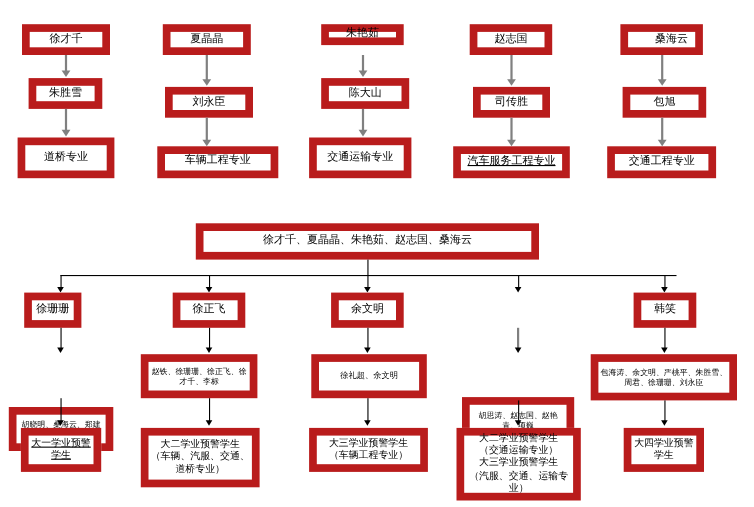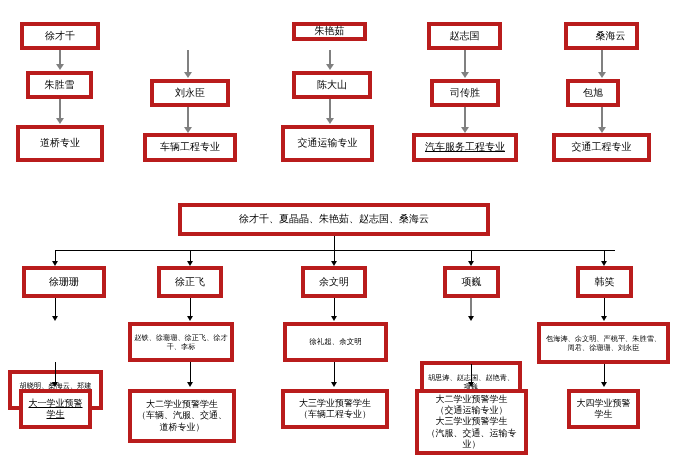--- a/index.html
+++ b/index.html
@@ -20,21 +20,21 @@
     position: absolute;
     left: 0; top: 0;
     width: 685px;
     height: 461px;
   }
 
   
   .box {
     position: absolute;
     box-sizing: border-box;
-    border: 4px solid #b91c1c;
+    border: 7px solid #b91c1c;
     background: #ffffff;
     display: flex;
     align-items: center;
     justify-content: center;
     text-align: center;
     line-height: 1.25;
     color: #000;
     padding: 1px 2px;
     white-space: pre-line;
   }
@@ -77,47 +77,48 @@
 <div id="canvas">
 
   <div class="box t10" style="left:20px; top:22px; width:80px; height:28px;">徐才千</div>
   <div class="vline" style="left:59px; top:50px; height:16px;"></div>
   <div class="arrow" style="left:56px; top:64px;"></div>
   <div class="box t10" style="left:26px; top:71px; width:67px; height:28px;">朱胜雪</div>
   <div class="vline" style="left:59px; top:99px; height:21px;"></div>
   <div class="arrow" style="left:56px; top:118px;"></div>
   <div class="box t10" style="left:16px; top:125px; width:88px; height:37px;">道桥专业</div>
 
+  <div class="box t10" style="left:148px; top:22px; width:80px; height:28px;">夏晶晶</div>
   <div class="vline" style="left:187px; top:50px; height:24px;"></div>
   <div class="arrow" style="left:184px; top:72px;"></div>
   <div class="box t10" style="left:150px; top:79px; width:80px; height:28px;">刘永臣</div>
   <div class="vline" style="left:187px; top:107px; height:22px;"></div>
   <div class="arrow" style="left:184px; top:127px;"></div>
-  <div class="box t10" style="left:143px; top:133px; width:94px; height:29px;">车辆工程专业</div>
+  <div class="box t10" style="left:143px; top:133px; width:110px; height:29px;font-family:Liberation Mono, monospace;">车辆工程专业</div>
 
   <div class="box t10" style="left:292px; top:22px; width:75px; height:19px;">朱艳茹</div>
   <div class="vline" style="left:329px; top:50px; height:16px;"></div>
   <div class="arrow" style="left:326px; top:64px;"></div>
   <div class="box t10" style="left:292px; top:71px; width:80px; height:28px;">陈大山</div>
   <div class="vline" style="left:329px; top:99px; height:21px;"></div>
   <div class="arrow" style="left:326px; top:118px;"></div>
   <div class="box t10" style="left:281px; top:125px; width:93px; height:37px;">交通运输专业</div>
 
   <div class="box t10" style="left:427px; top:22px; width:75px; height:28px;">赵志国</div>
   <div class="vline" style="left:464px; top:50px; height:24px;"></div>
   <div class="arrow" style="left:461px; top:72px;"></div>
   <div class="box t10" style="left:430px; top:79px; width:70px; height:28px;">司传胜</div>
   <div class="vline" style="left:464px; top:107px; height:22px;"></div>
   <div class="arrow" style="left:461px; top:127px;"></div>
   <div class="box t10" style="left:412px; top:133px; width:106px; height:29px;text-decoration:underline;">汽车服务工程专业</div>
 
   <div class="box t10" style="left:564px; top:22px; width:75px; height:28px;padding-left:20px;">桑海云</div>
   <div class="vline" style="left:601px; top:50px; height:24px;"></div>
   <div class="arrow" style="left:598px; top:72px;"></div>
-  <div class="box t10" style="left:566px; top:79px; width:54px; height:28px;">包旭</div>
+  <div class="box t10" style="left:566px; top:79px; width:76px; height:28px;">包旭</div>
   <div class="vline" style="left:601px; top:107px; height:22px;"></div>
   <div class="arrow" style="left:598px; top:127px;"></div>
   <div class="box t10" style="left:552px; top:133px; width:99px; height:29px;">交通工程专业</div>
 
   <div class="box t10" style="left:178px; top:203px; width:312px; height:33px;">徐才千、夏晶晶、朱艳茹、赵志国、桑海云</div>
 
   <div class="vline dark" style="left:334px; top:236px; height:14px;"></div>
 
   <div class="hline" style="left:55px; top:250px; width:560px;"></div>
 
@@ -129,21 +130,21 @@
 
   <div class="vline dark" style="left:334px; top:250px; height:12px;"></div>
   <div class="arrow small" style="left:331px; top:261px;"></div>
 
   <div class="vline dark" style="left:471px; top:250px; height:12px;"></div>
   <div class="arrow small" style="left:468px; top:261px;"></div>
 
   <div class="vline dark" style="left:604px; top:250px; height:12px;"></div>
   <div class="arrow small" style="left:601px; top:261px;"></div>
 
-  <div class="box t10" style="left:22px; top:266px; width:84px; height:32px;">徐珊珊</div>
+  <div class="box t10" style="left:22px; top:266px; width:52px; height:32px;">徐珊珊</div>
   <div class="vline dark" style="left:55px; top:298px; height:19px;"></div>
   <div class="arrow small" style="left:52px; top:316px;"></div>
   <div class="box t75" style="left:8px; top:322px; width:95px; height:40px;margin-top:48px;">胡晓明、桑海云、郑建祥、韩笑、黄文杰</div>
   <div class="vline dark" style="left:55px; top:362px; height:21px;"></div>
   <div class="arrow small" style="left:52px; top:382px;"></div>
   <div class="box t9" style="left:19px; top:389px; width:73px; height:40px;text-decoration:underline;">大一学业预警学生</div>
 
   <div class="box t10" style="left:157px; top:266px; width:66px; height:32px;">徐正飞</div>
   <div class="vline dark" style="left:190px; top:298px; height:19px;"></div>
   <div class="arrow small" style="left:187px; top:316px;"></div>
@@ -155,21 +156,20 @@
 
   <div class="box t10" style="left:301px; top:266px; width:66px; height:32px;">余文明</div>
   <div class="vline dark" style="left:334px; top:298px; height:19px;"></div>
   <div class="arrow small" style="left:331px; top:316px;"></div>
   <div class="box t8" style="left:283px; top:322px; width:105px; height:40px;">徐礼超、余文明</div>
   <div class="vline dark" style="left:334px; top:362px; height:21px;"></div>
   <div class="arrow small" style="left:331px; top:382px;"></div>
   <div class="box t9" style="left:281px; top:389px; width:108px; height:40px;">大三学业预警学生
 （车辆工程专业）</div>
 
-  <div class="box t10" style="left:443px; top:266px; width:57px; height:32px;">项巍</div>
   <div class="vline" style="left:470px; top:298px; height:19px;"></div>
   <div class="arrow small" style="left:468px; top:316px;"></div>
   <div class="box t75" style="left:420px; top:322px; width:102px; height:42px;margin-top:39px;">胡思涛、赵志国、赵艳青、项巍</div>
   <div class="vline dark" style="left:471px; top:364px; height:19px;"></div>
   <div class="arrow small" style="left:468px; top:382px;"></div>
   <div class="box t9" style="left:415px; top:389px; width:113px; height:66px;">大二学业预警学生
 （交通运输专业）
 大三学业预警学生
 （汽服、交通、运输专业）</div>
 

